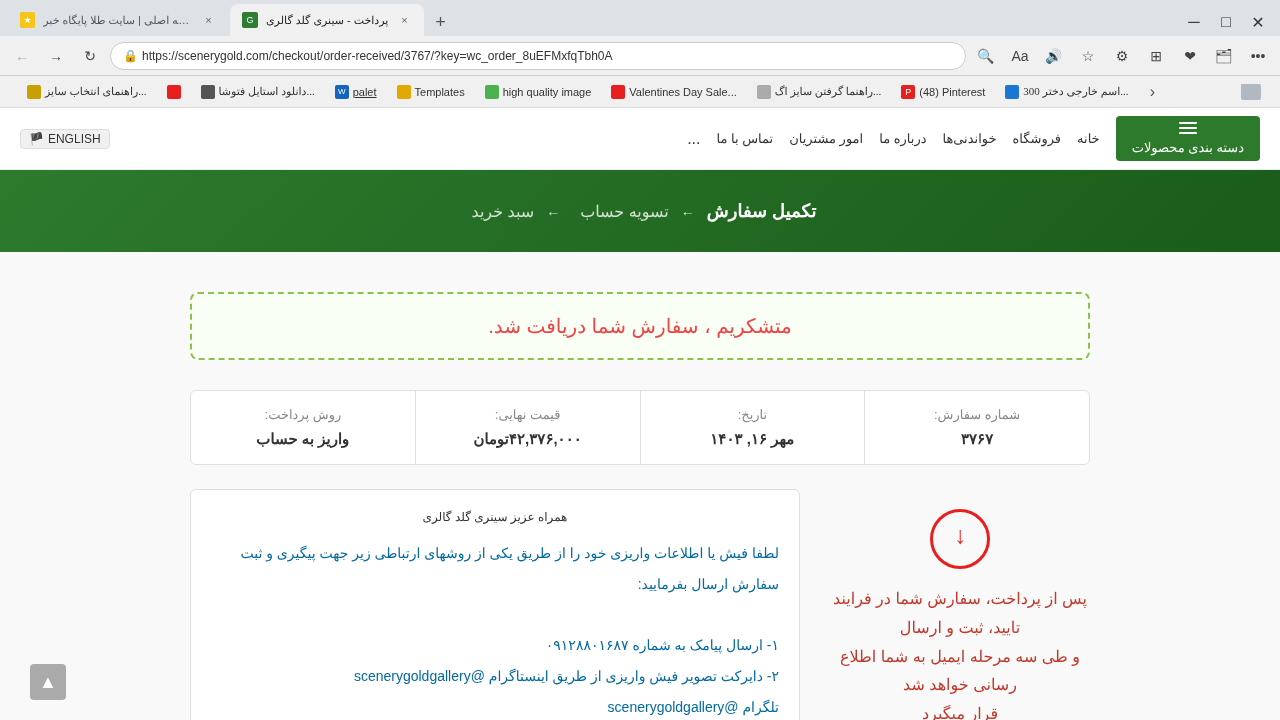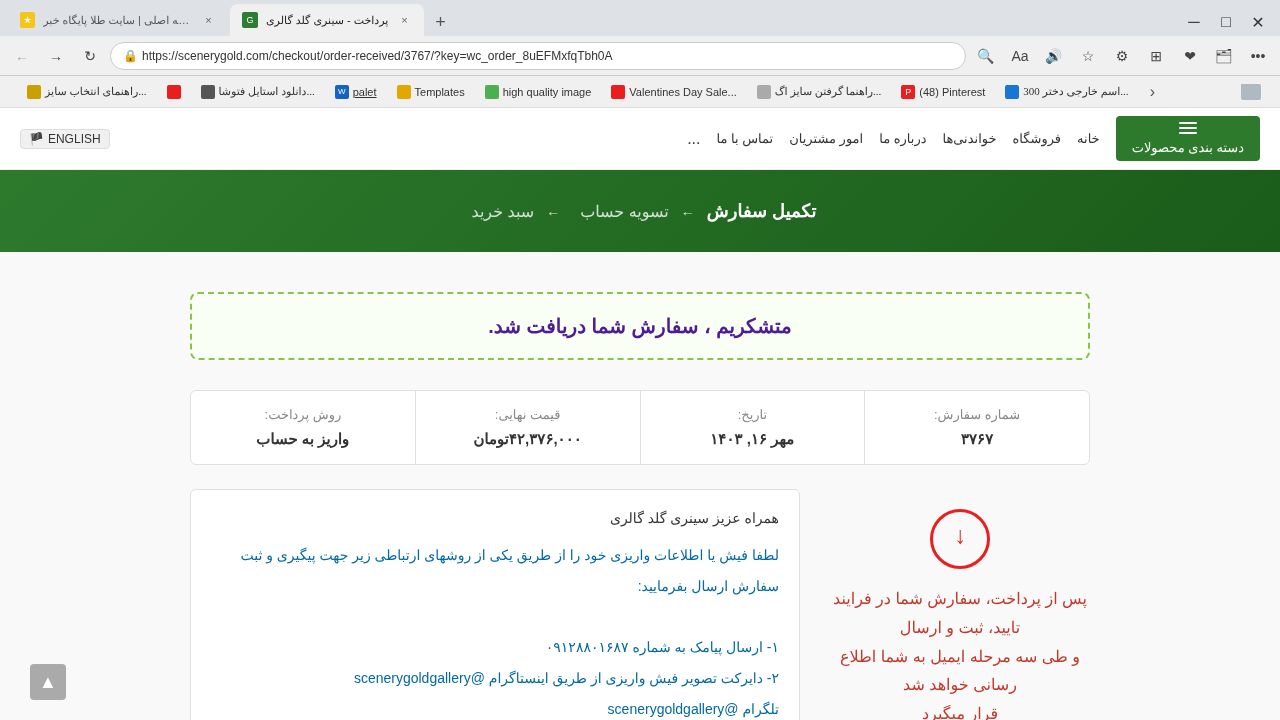--- a/index.html
+++ b/index.html
@@ -47,21 +47,21 @@
     .breadcrumb-current { font-weight: bold; font-size: 18px; }
     .breadcrumb-arrow { font-size: 14px; opacity: 0.8; }
     .breadcrumb-link { opacity: 0.8; cursor: pointer; margin-left: 8px; }
 
     
     .main-content { padding: 40px 20px; direction: rtl; background: #f9f9f9; }
     .order-received-container { max-width: 900px; margin: 0 auto; }
 
     
     .thankyou-box { border: 2px dashed #8bc34a; border-radius: 8px; background: #fafff5; padding: 20px 30px; text-align: center; margin-bottom: 30px; }
-    .thankyou-text { color: #4c1d95; font-size: 20px; font-weight: bold; direction: rtl; }
+    .thankyou-text { color: #ef4444; font-size: 20px; font-weight: normal; direction: rtl; }
 
     
     .order-info-row { display: flex; align-items: stretch; background: white; border: 1px solid #e0e0e0; border-radius: 6px; margin-bottom: 24px; overflow: hidden; direction: rtl; }
     .order-info-cell { flex: 1; padding: 16px 20px; text-align: center; border-left: 1px solid #e0e0e0; }
     .order-info-cell:last-child { border-left: none; }
     .order-info-label { font-size: 13px; color: #888; margin-bottom: 8px; direction: rtl; }
     .order-info-value { font-size: 15px; color: #333; font-weight: bold; direction: rtl; }
 
     
     .lower-section { display: flex; gap: 30px; direction: rtl; }
@@ -71,21 +71,21 @@
     
     .arrow-illustration { display: flex; flex-direction: column; align-items: center; margin-top: 20px; }
     .circle-icon { width: 60px; height: 60px; border-radius: 50%; border: 3px solid #e91e1e; display: flex; align-items: center; justify-content: center; margin-bottom: 16px; }
     .circle-icon-inner { font-size: 24px; color: #e91e1e; font-weight: bold; transform: rotate(180deg); }
     .steps-text { text-align: center; direction: rtl; }
     .steps-text p { font-size: 16px; color: #c0392b; line-height: 1.8; }
     .arrow-img { margin-top: 10px; }
     
 
     .info-contact-box { background: white; border: 1px solid #e0e0e0; border-radius: 6px; padding: 20px; direction: rtl; }
-    .contact-title { font-size: 14px; color: #333; text-align: right; margin-bottom: 14px; }
+    .contact-title { font-size: 12px; color: #333; text-align: center; margin-bottom: 14px; }
     .contact-body { font-size: 14px; color: #0369a1; line-height: 2.2; text-align: right; }
 
     
     .scroll-top { position: fixed; bottom: 20px; left: 30px; width: 36px; height: 36px; background: #aaa; border-radius: 4px; display: flex; align-items: center; justify-content: center; cursor: pointer; color: white; font-size: 18px; }
   </style>
 </head>
 <body>
 
 <div>
 

